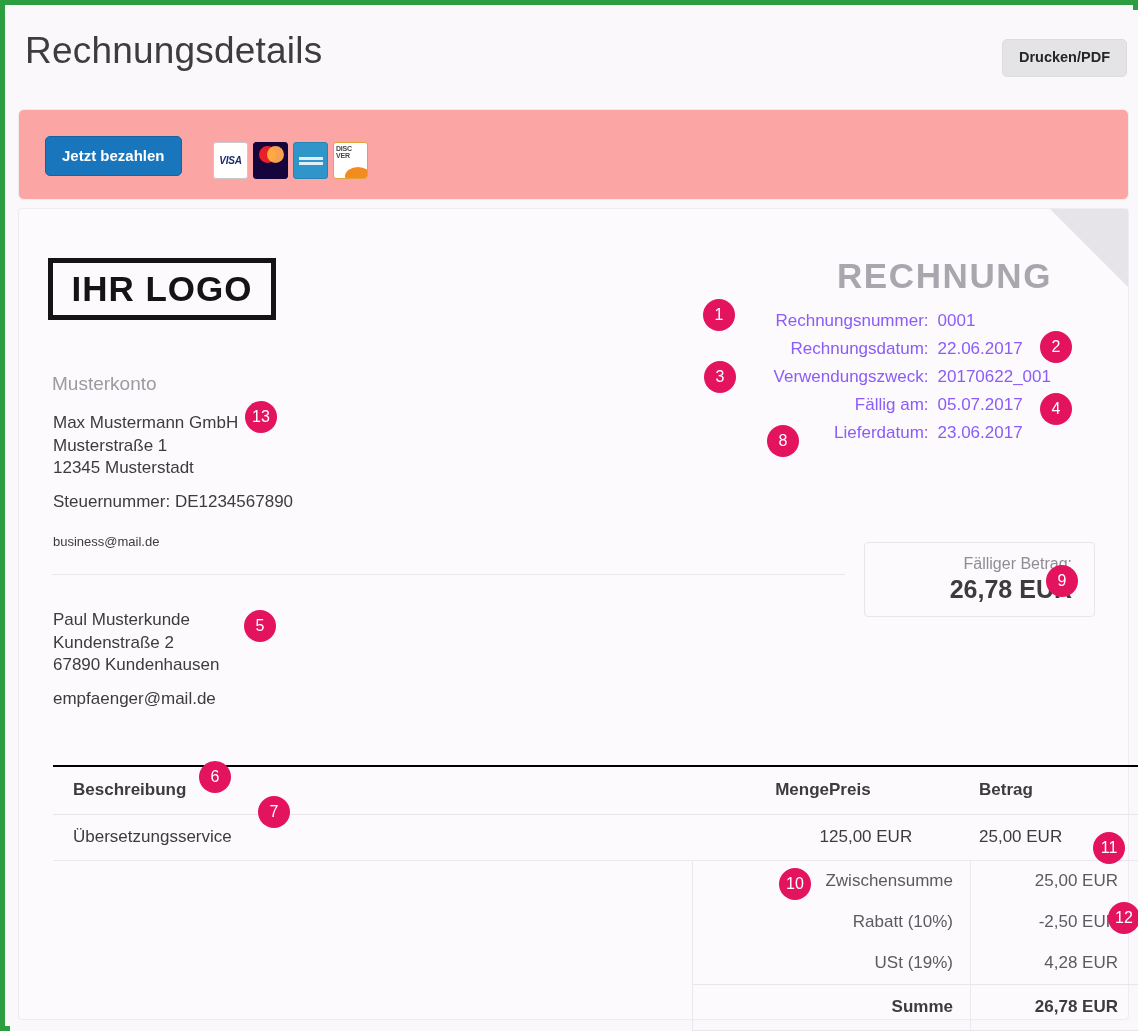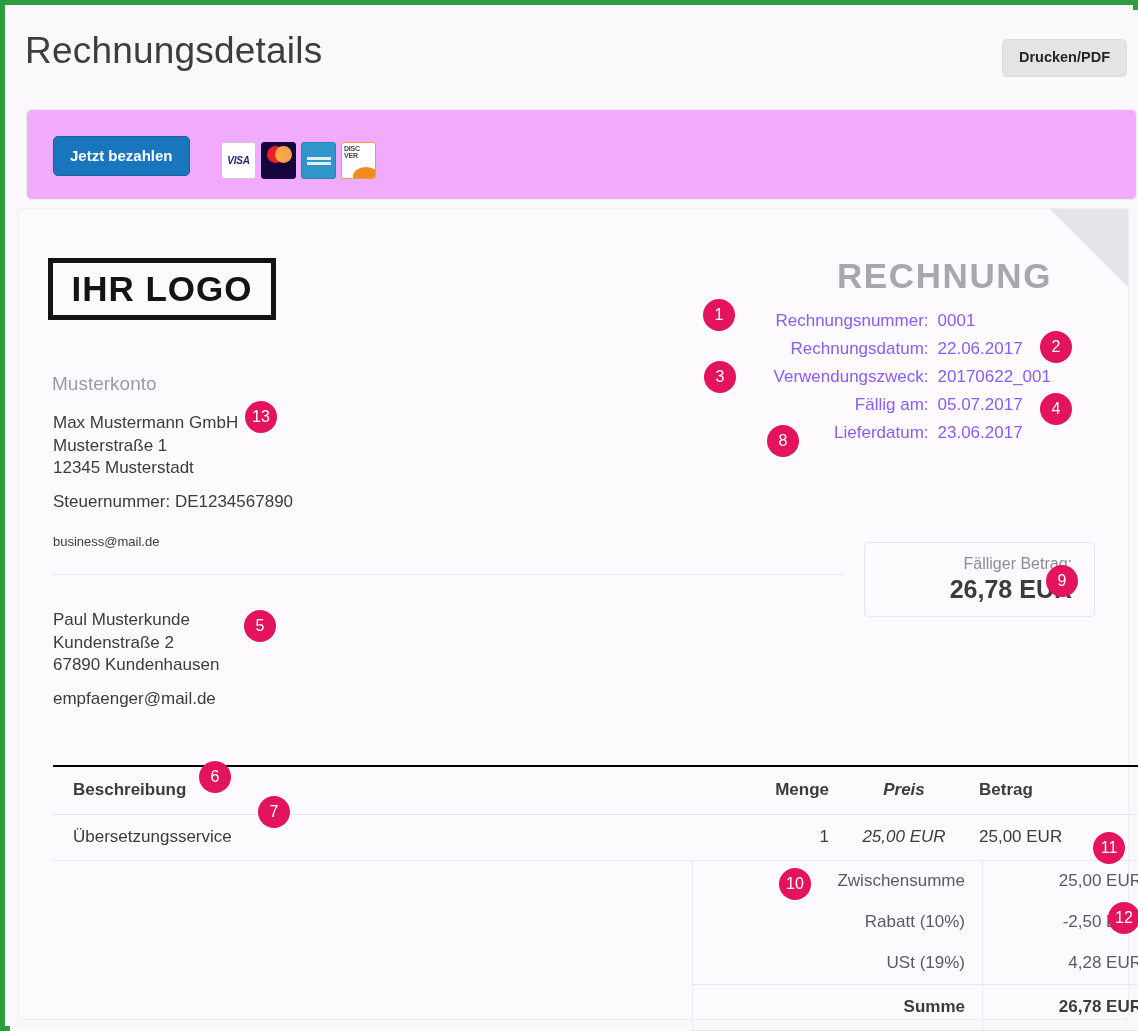--- a/index.html
+++ b/index.html
@@ -64,25 +64,25 @@
     font-weight: bold;
     color: #262626;
     cursor: pointer;
     line-height: 1;
     white-space: nowrap;
   }
 
   
   .pay-bar {
     position: absolute;
-    left: 16px;
+    left: 8px;
     top: 99px;
     width: 1111px;
     height: 91px;
-    background: #f0abfc;
+    background: #fca5a5;
     border: 1px solid #eeecef;
     border-radius: 6px;
     box-sizing: border-box;
   }
   .pay-button {
     position: absolute;
     left: 26px;
     top: 26px;
     background: #1a76bc;
     border: 1px solid #15629e;
@@ -342,36 +342,36 @@
     border-bottom: 1px solid #e8e6ea;
   }
   .items td {
     font-size: 17px;
     color: #3c3c3c;
     padding: 12px 0 13px;
     border-bottom: 1px solid #ece9ee;
   }
   .col-desc  { width: 620px; text-align: left; padding-left: 20px !important; }
   .col-qty   { width: 136px; text-align: right; }
-  .col-price { width: 150px; text-align: center; font-style: italic; }
+  .col-price { width: 150px; text-align: left; }
   .col-amt   { width: 140px; text-align: left; padding-right: 20px !important; }
 
   
   .totals {
     position: absolute;
     left: 673px;
     top: 652px;
     width: 407px;
     border-collapse: collapse;
     table-layout: fixed;
   }
   .totals td {
     font-size: 17px;
     color: #5c5a60;
-    padding: 10px 12px 11px;
+    padding: 10px 0 11px;
   }
   .t-label {
     width: 260px;
     text-align: right;
     padding-right: 17px !important;
     border-right: 1px solid #ece9ee;
     border-left: 1px solid #ece9ee;
   }
   .t-value {
     width: 147px;

